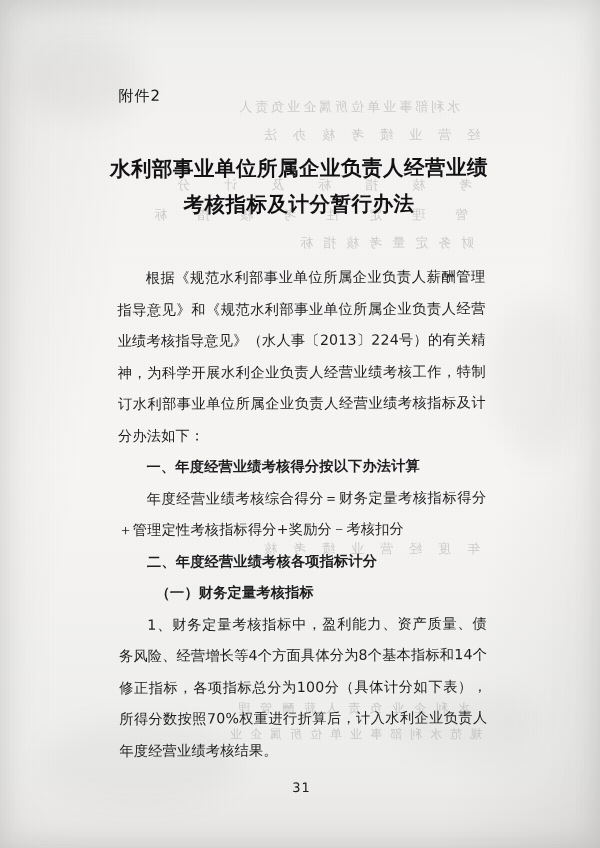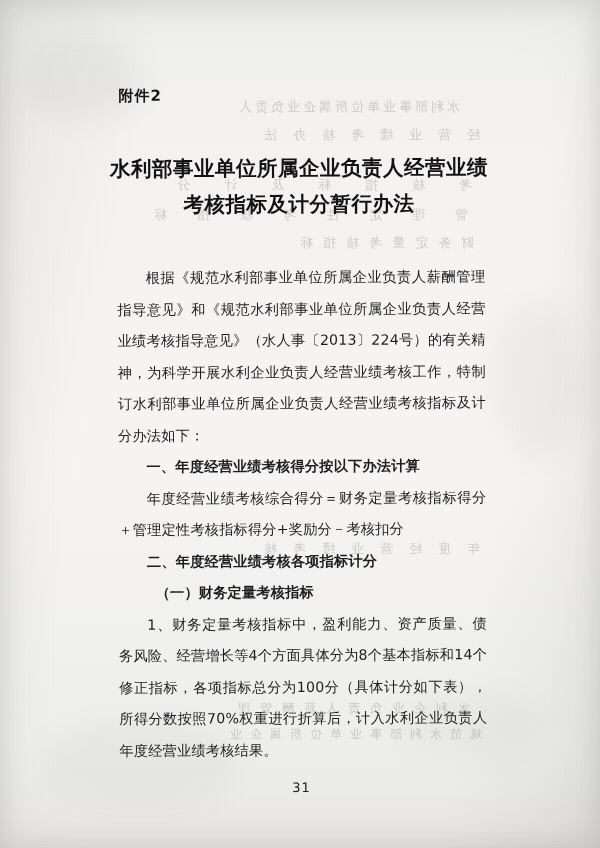--- a/index.html
+++ b/index.html
@@ -92,21 +92,21 @@
     color: #1b1b1b;
   }
 
   .attachment-label {
     position: absolute;
     left: 120px;
     top: 86px;
     font-size: 15px;
     letter-spacing: 1px;
     font-family: "DejaVu Sans", "Liberation Sans", sans-serif;
-    font-weight: 700;
+    font-weight: 400;
     color: #17171a;
   }
 
   .doc-title {
     position: absolute;
     left: 95px;
     top: 150px;
     width: 410px;
     text-align: center;
     font-family: "DejaVu Sans", "Liberation Sans", sans-serif;

